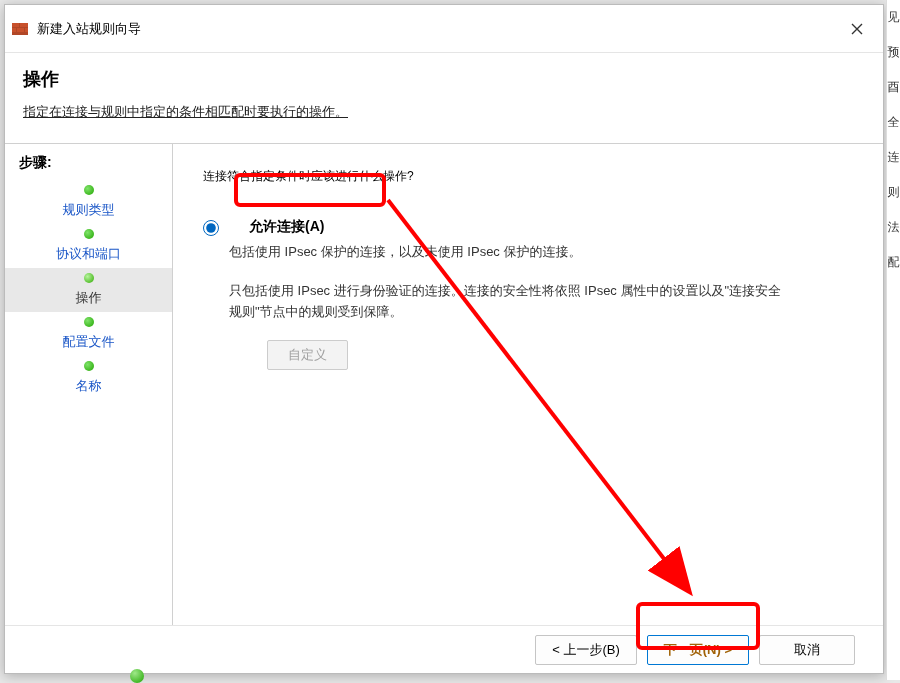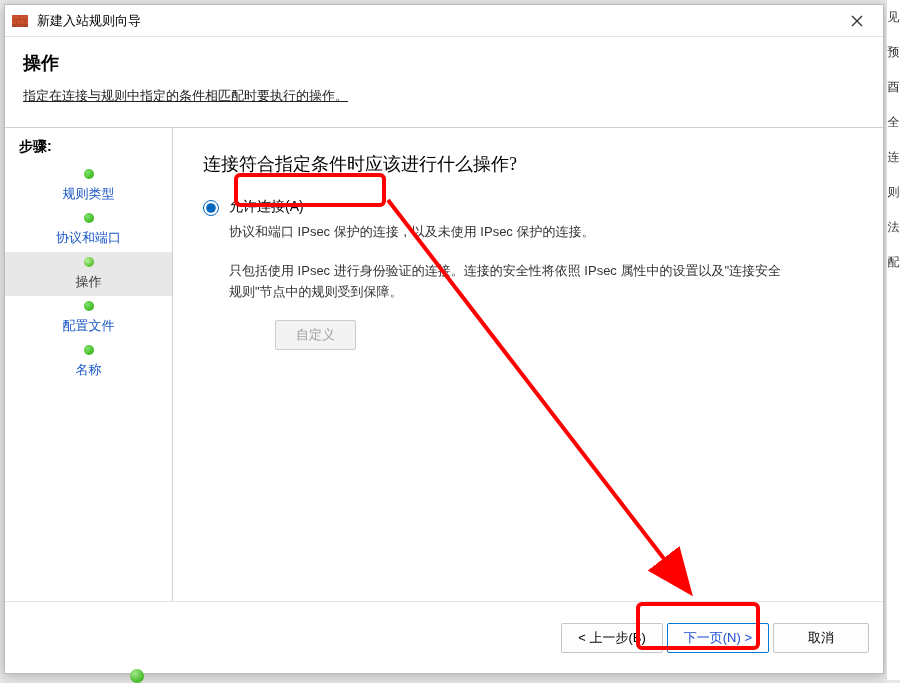--- a/index.html
+++ b/index.html
@@ -15,21 +15,21 @@
     .window {
       position: absolute;
       left: 4px; top: 4px;
       width: 880px;
       height: 670px;
       background: #fff;
       border: 1px solid #bbb;
       box-shadow: 0 2px 12px rgba(0,0,0,.25);
     }
     .titlebar {
-      height: 32px;
+      height: 48px;
       display: flex;
       align-items: center;
       background: #fff;
       border-bottom: 1px solid #e5e5e5;
       padding: 0 6px;
     }
     .titlebar .icon {
       width: 18px; height: 18px; margin-right: 8px;
       display: flex; align-items: center; justify-content: center;
     }
@@ -79,76 +79,77 @@
     }
     .step-item.link { color: #1a56c7; cursor: pointer; }
     .step-item.current { background: #e8e8e8; color: #333; }
     .step-item.current .bullet { background: radial-gradient(circle at 35% 35%, #b7f49e, #2faa00); }
 
     .content {
       flex: 1;
       padding: 24px 24px 10px 30px;
       position: relative;
     }
-    .prompt { font-size: 18px; margin-bottom: 22px; font-family: Liberation Serif, serif; }
+    .prompt { font-size: 12px; margin-bottom: 33px; }
 
     .radio-row {
       display: flex; align-items: flex-start;
       margin-bottom: 6px;
       gap: 10px;
     }
     .radio-row input[type="radio"] {
       width: 16px; height: 16px; margin-top: 2px;
       accent-color: #0067c0;
     }
-    .radio-label { font-weight: 400; font-size: 14px; }
+    .radio-label { font-weight: 700; font-size: 14px; margin-left: 20px; }
     .radio-desc {
       margin-left: 26px;
       font-size: 13px;
       color: #333;
       line-height: 1.6;
       margin-bottom: 18px;
       max-width: 560px;
     }
-    .custom-btn-wrap { margin-left: 26px; margin-bottom: 18px; padding-left: 46px; }
+    .custom-btn-wrap { margin-left: 18px; margin-bottom: 18px; padding-left: 46px; }
     .custom-btn {
       border: 1px solid #ccc;
       background: #f3f3f3;
       padding: 5px 20px;
       font-size: 13px;
       color: #a0a0a0;
       border-radius: 2px;
     }
 
     .footer {
-      height: 72px;
+      height: 48px;
       display: flex;
       align-items: center;
       justify-content: flex-end;
-      gap: 4px;
-      padding: 0 14px;
+      gap: 10px;
+      padding: 0 28px;
       border-top: 1px solid #e5e5e5;
       background: #fff;
       position: absolute;
       bottom: 0; left: 0; right: 0;
     }
     .nav-btn {
       border: 1px solid #c5c5c5;
       background: #fdfdfd;
       padding: 5px 16px;
       font-size: 13px;
       border-radius: 2px;
       cursor: pointer;
       min-width: 96px;
       text-align: center;
     }
     .nav-btn.primary {
       border-color: #0078d4;
-      color: #1d4ed8;
+      color: #a16207;
       background: #fdfdfd;
+      font-weight: bold;
     }
 
     
     .annot-box {
       position: absolute;
       border: 4px solid #ff0000;
       border-radius: 6px;
       pointer-events: none;
       z-index: 50;
     }
@@ -242,21 +243,21 @@
       </div>
     </div>
 
     <div class="content">
       <div class="prompt">连接符合指定条件时应该进行什么操作?</div>
 
       <div class="radio-row">
         <input type="radio" name="action" checked="" style="">
         <span class="radio-label">允许连接(A)</span>
       </div>
-      <div class="radio-desc">协议和端口 IPsec 保护的连接，以及未使用 IPsec 保护的连接。</div>
+      <div class="radio-desc">包括使用 IPsec 保护的连接，以及未使用 IPsec 保护的连接。</div>
 
       <div class="radio-desc">只包括使用 IPsec 进行身份验证的连接。连接的安全性将依照 IPsec 属性中的设置以及"连接安全规则"节点中的规则受到保障。</div>
       <div class="custom-btn-wrap">
         <button class="custom-btn" disabled="">自定义</button>
       </div>
 
 
     </div>
   </div>
 

